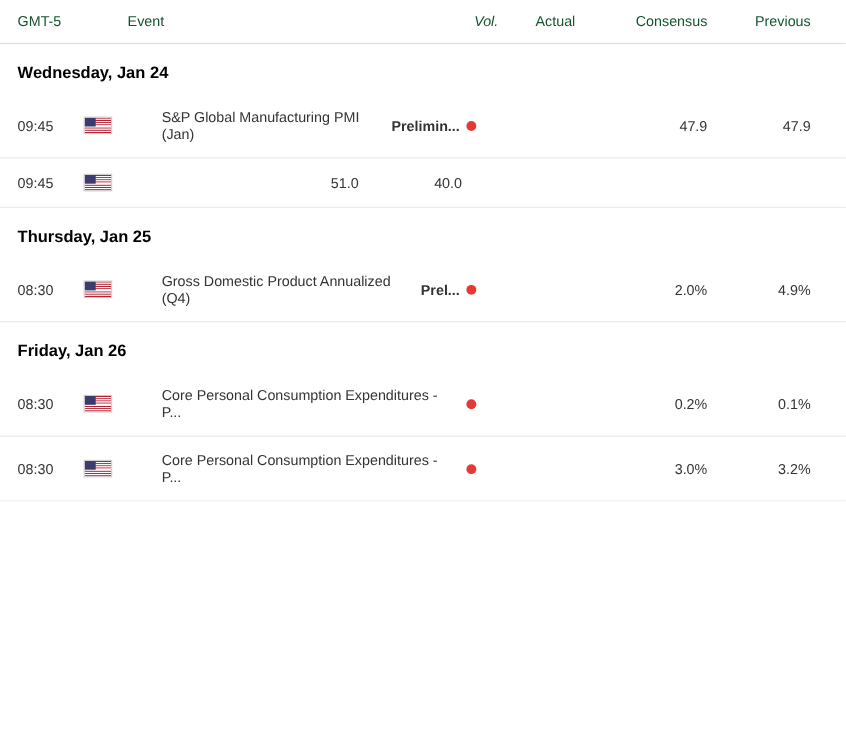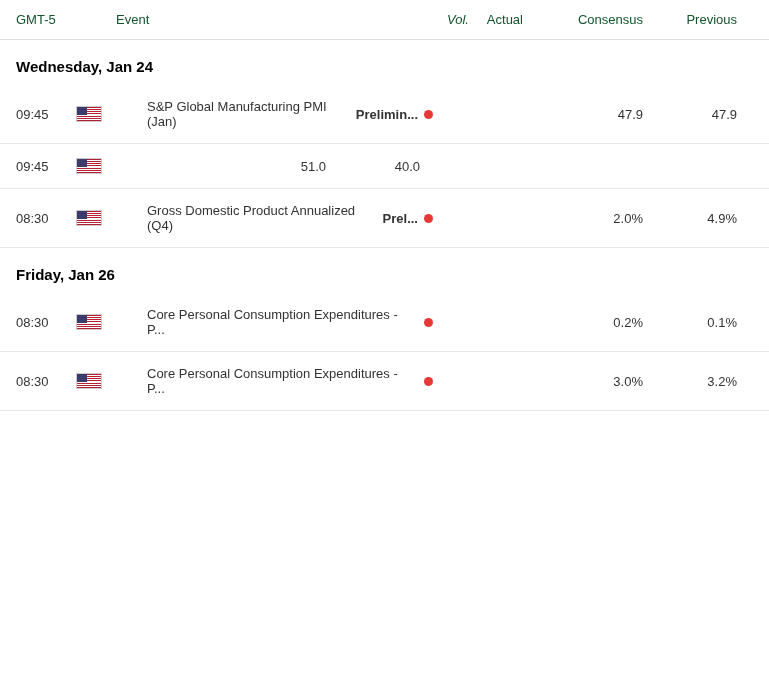--- a/index.html
+++ b/index.html
@@ -15,21 +15,21 @@
       align-items: center;
       border-bottom: 1px solid #ddd;
       padding: 12px 16px;
       color: #14532d;
       font-size: 13px;
     }
     .col-time { width: 60px; }
     .col-flag { width: 40px; }
     .col-event { flex: 1; }
     .col-vol { width: 50px; text-align: center; font-style: italic; }
-    .col-actual { width: 80px; text-align: right; padding-right: 40px; }
+    .col-actual { width: 80px; text-align: right; padding-right: 40px; margin-left: 16px; }
     .col-consensus { width: 110px; text-align: right; padding-right: 30px; }
     .col-previous { width: 80px; text-align: right; padding-right: 16px; }
 
     .date-section {
       padding: 18px 16px 10px 16px;
       font-size: 15px;
       font-weight: 600;
       color: #000000;
     }
     .event-row {
@@ -152,20 +152,21 @@
           <div class="stripe"></div>
         </div>
         <div class="canton"></div>
       </div>
     </div>
       <div class="vol-cell"></div>
       <div class="actual-cell"></div>
       <div class="consensus-cell">51.0</div>
       <div class="previous-cell">40.0</div>
     </div>
+    <div class="date-section">Thursday, Jan 25</div>
     <div class="event-row">
       <div class="time-cell">08:30</div>
       <div class="flag-cell">
       <div class="us-flag">
         <div class="stripes">
           <div class="stripe"></div>
           <div class="stripe white"></div>
           <div class="stripe"></div>
           <div class="stripe white"></div>
           <div class="stripe"></div>

